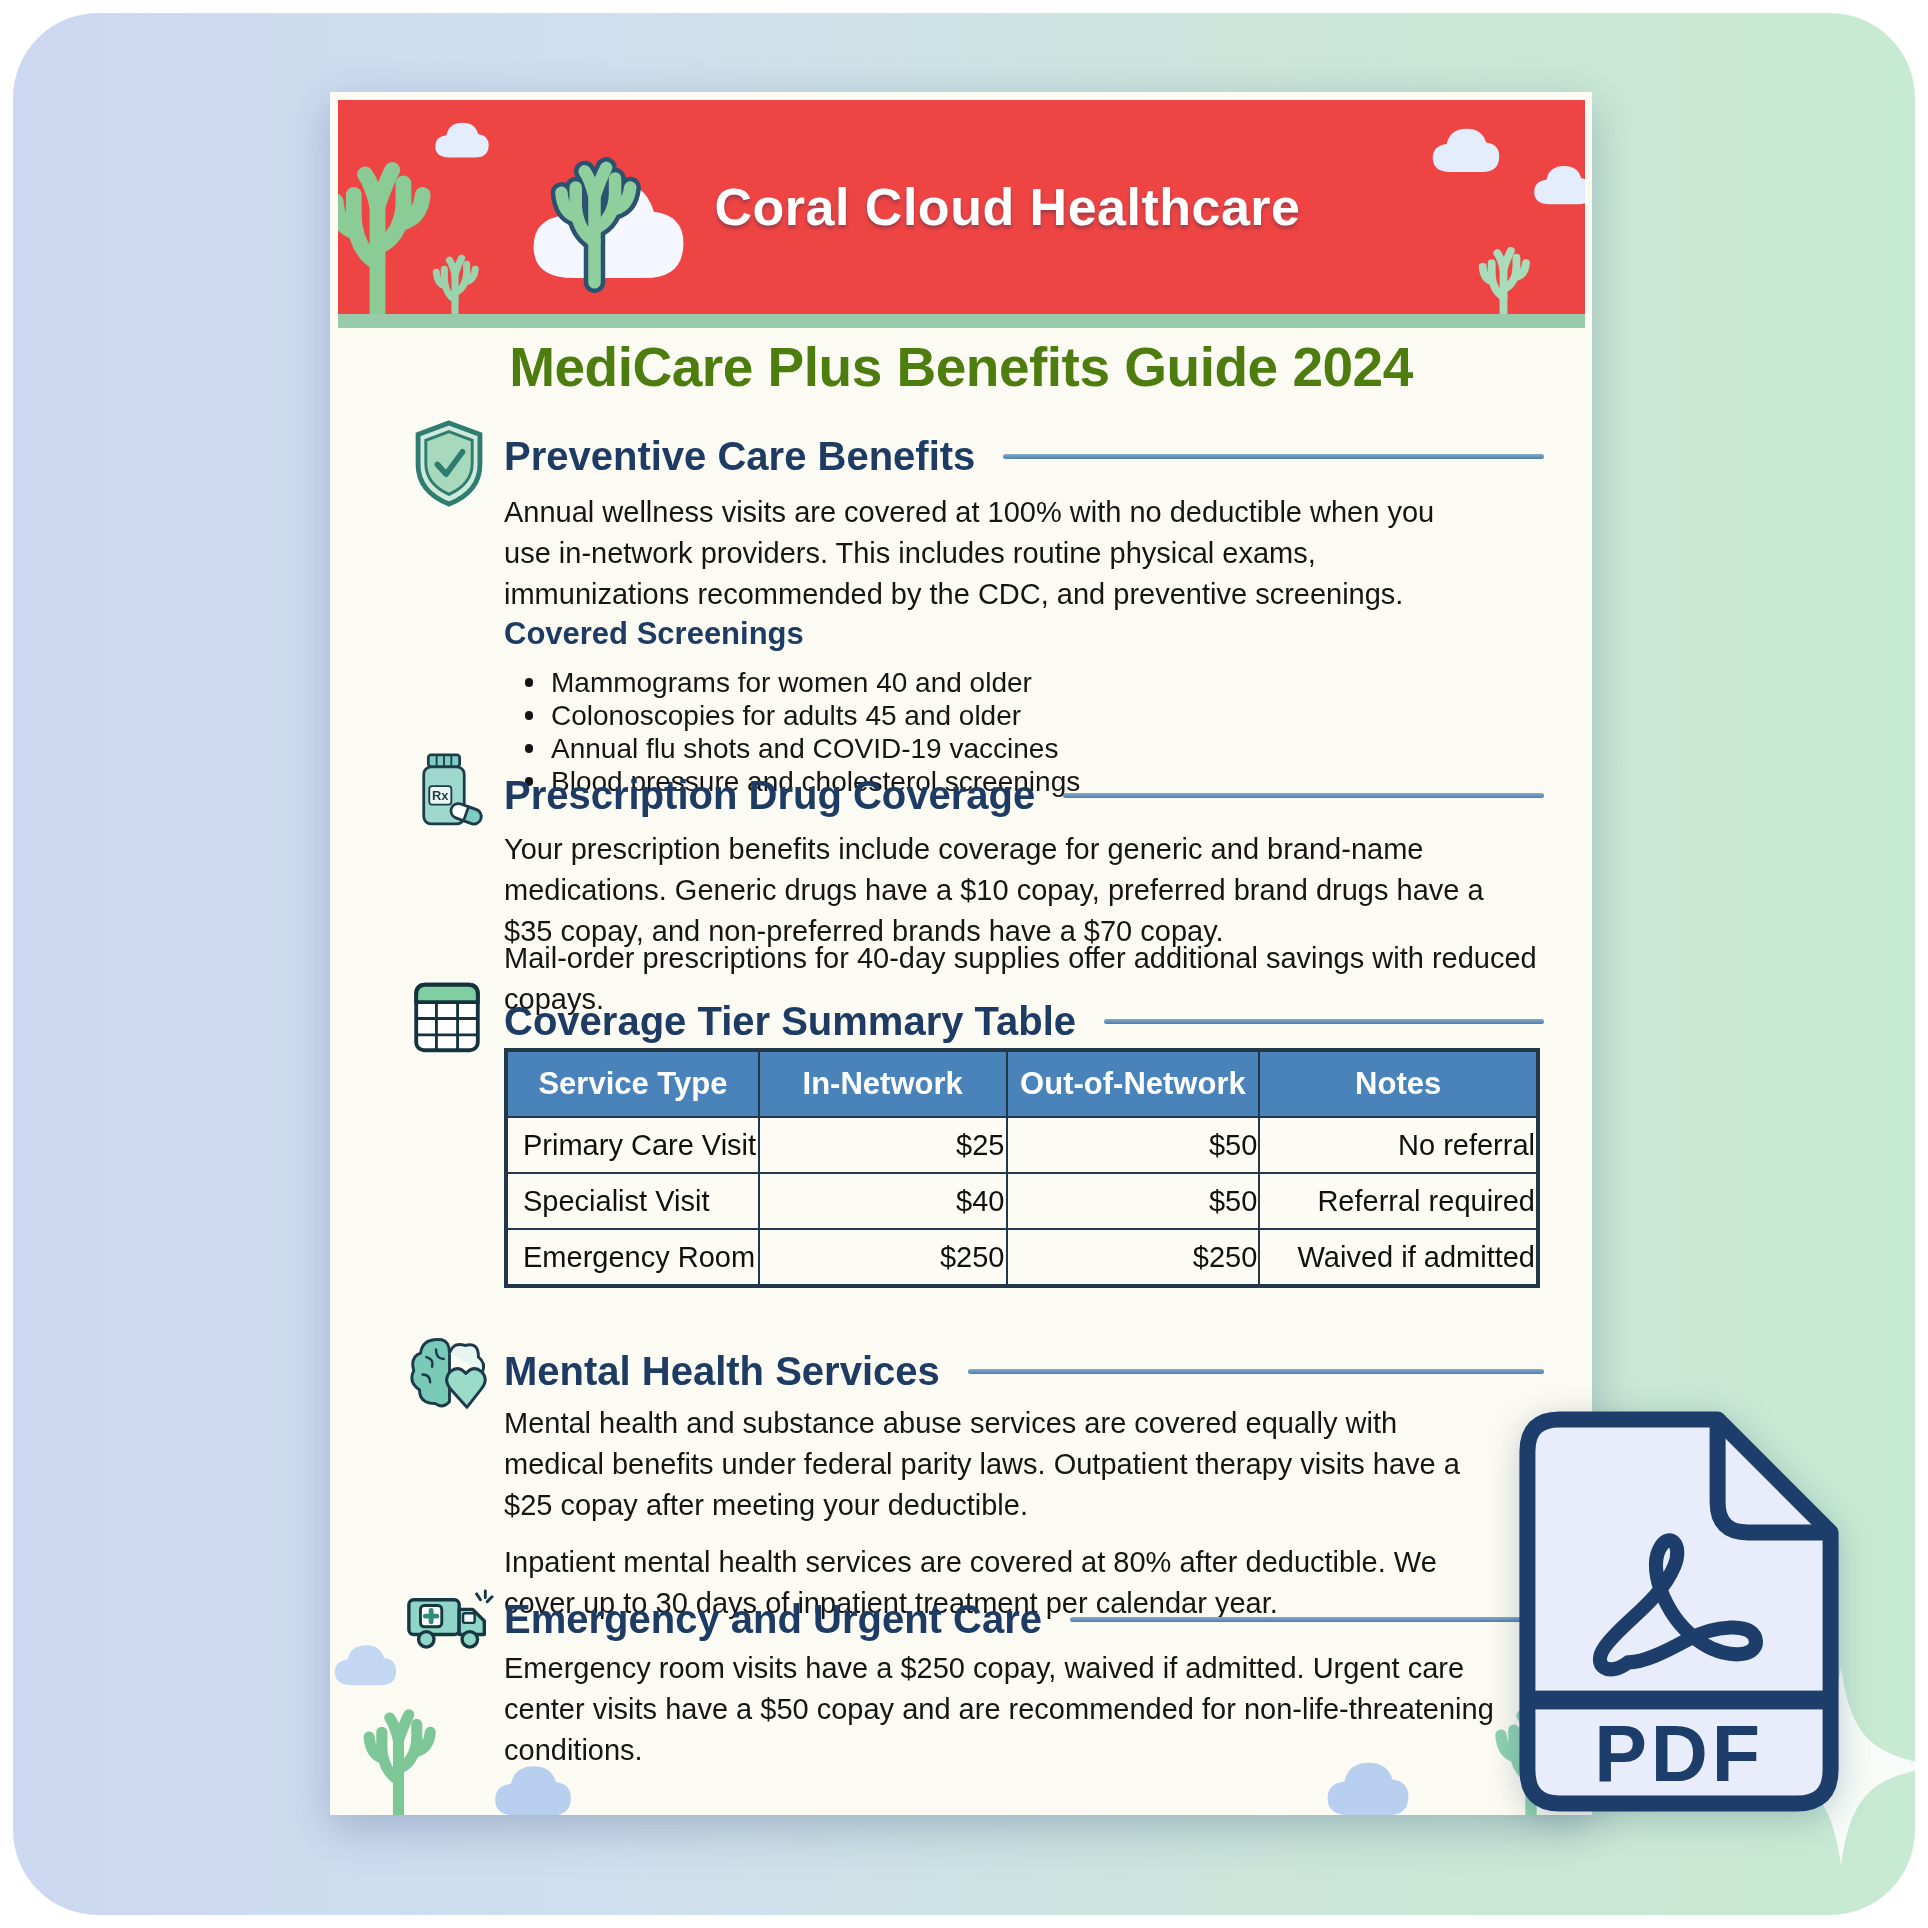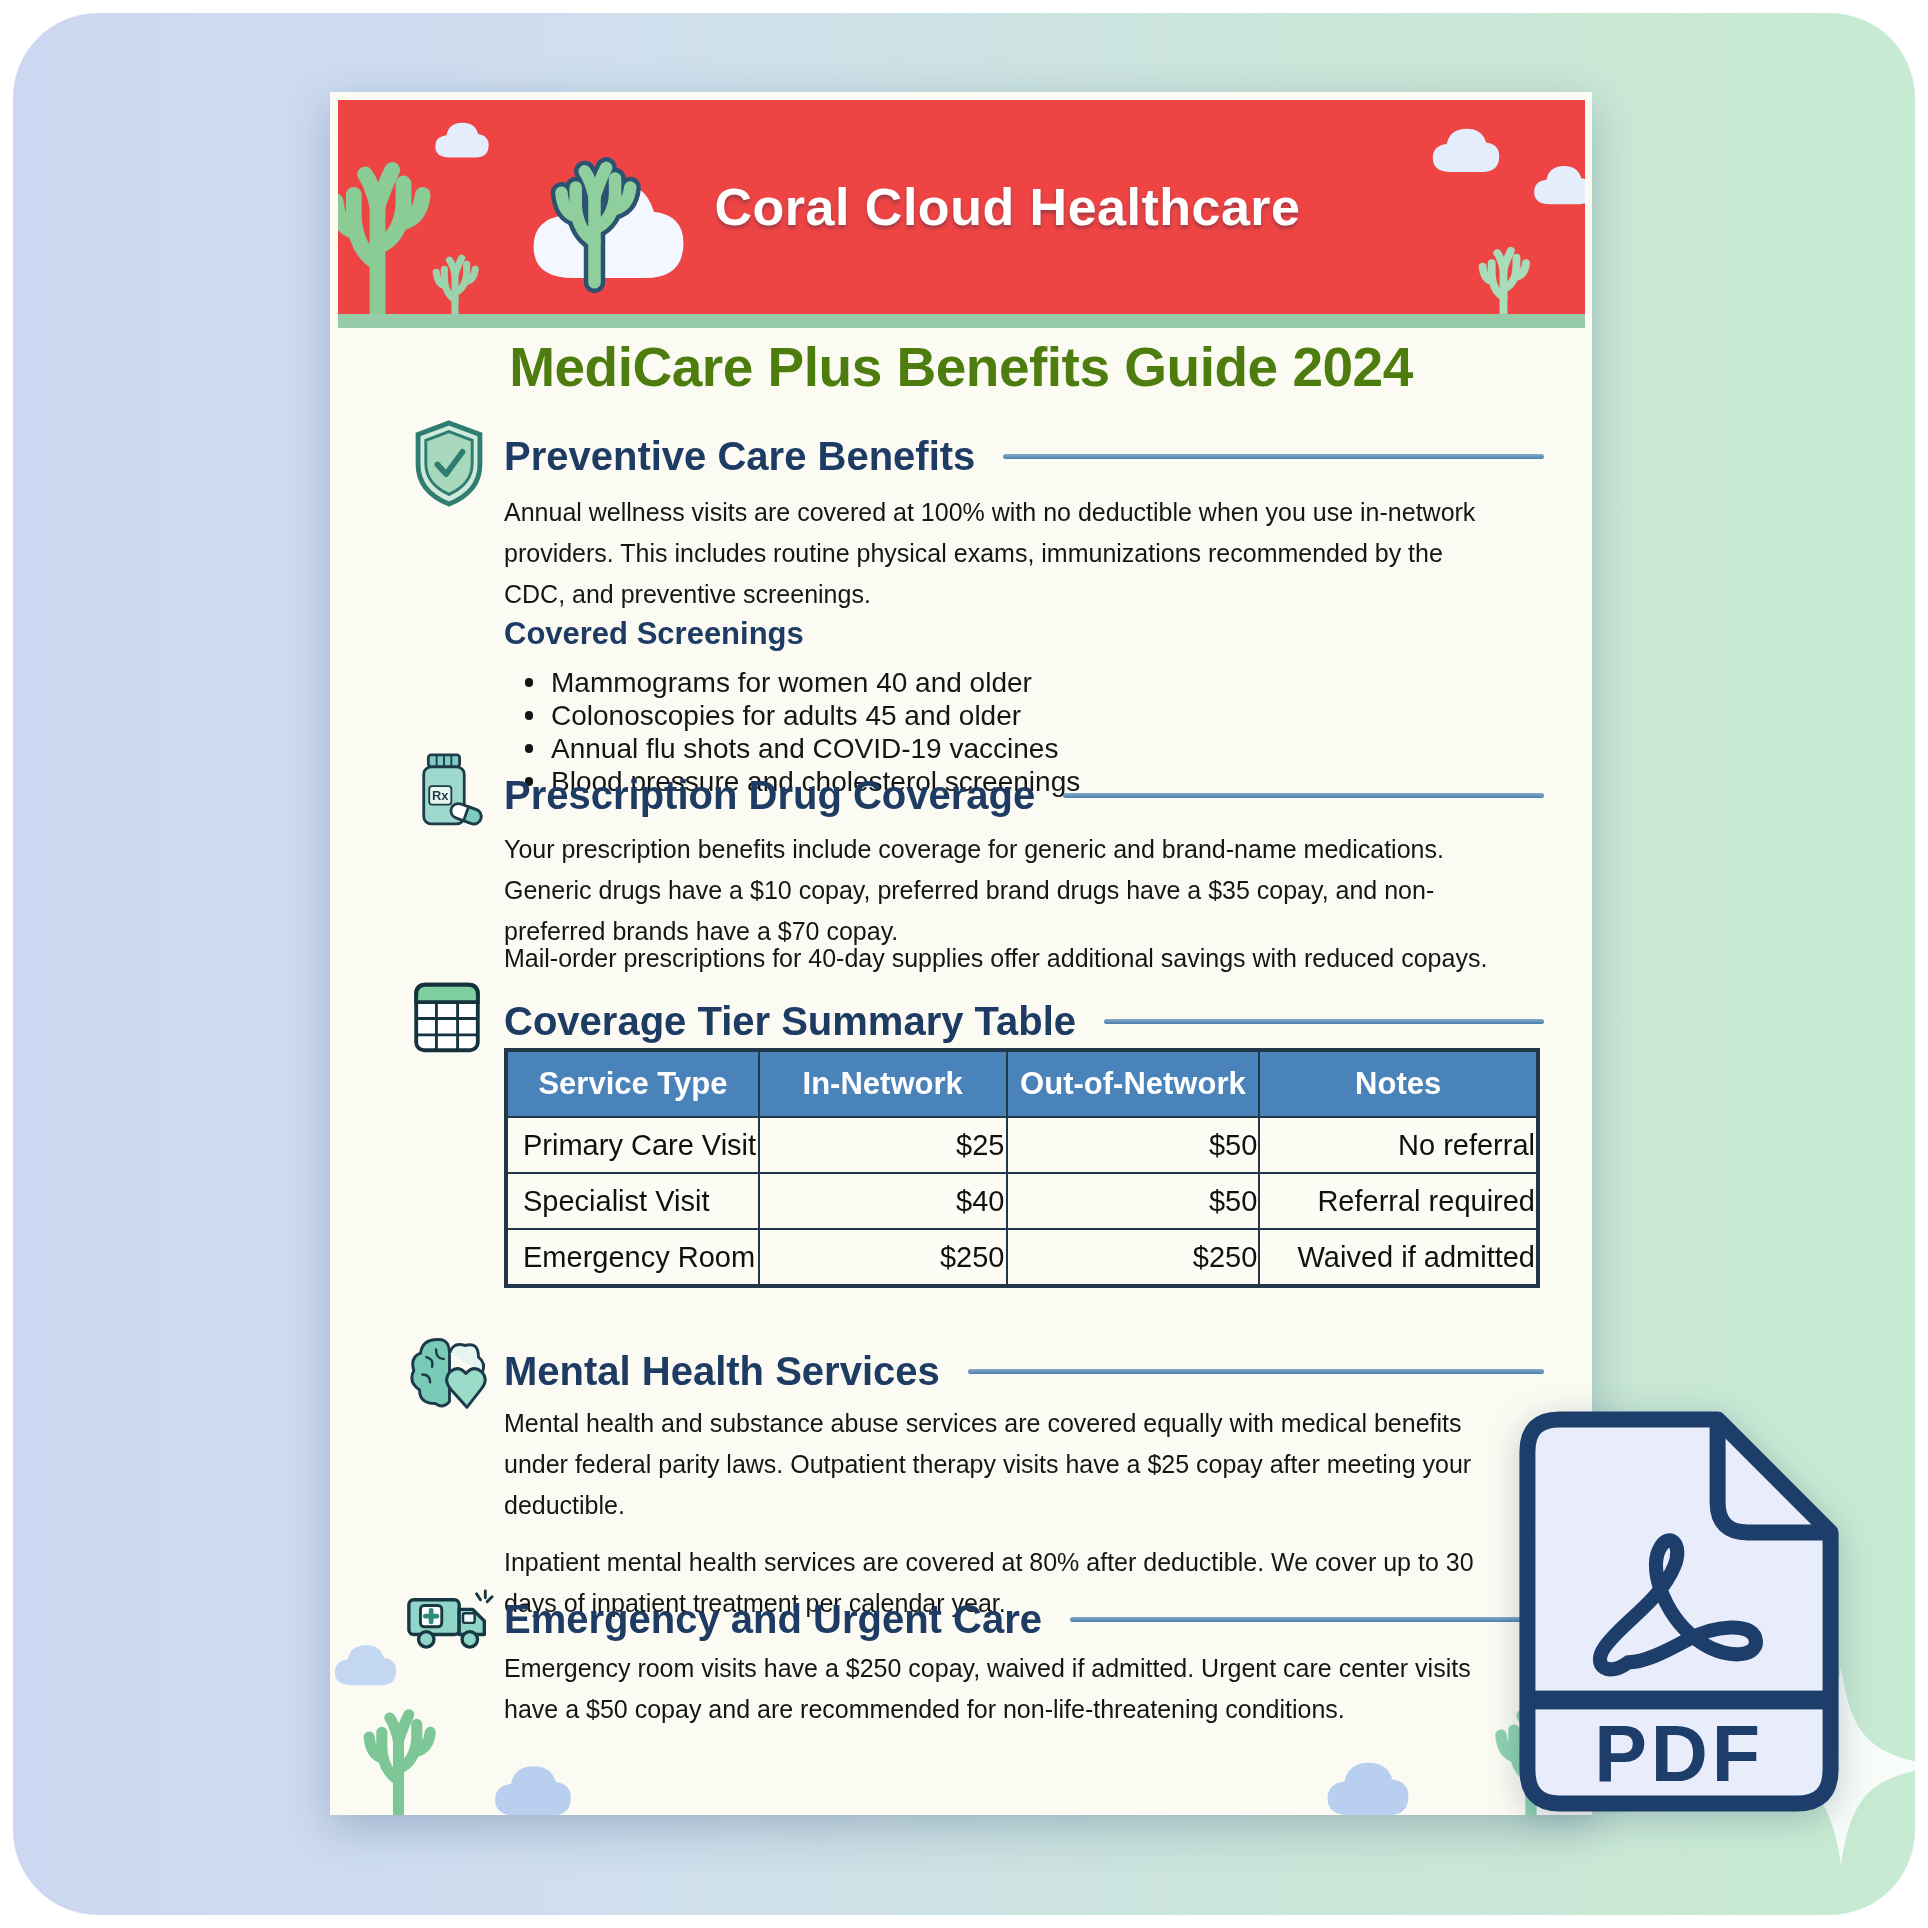--- a/index.html
+++ b/index.html
@@ -25,21 +25,21 @@
   
   .doc-title{position:absolute;left:0;right:0;top:243px;text-align:center;
        font-size:55px;font-weight:bold;color:#4d7c0f;letter-spacing:-0.5px;}
   
   .sec-icon{position:absolute;}
   .sec-icon svg{display:block;width:100%;height:100%;}
   .sec-head{position:absolute;left:174px;width:1040px;height:53px;display:flex;align-items:center;}
   .sec-head h2{margin:0;font-size:40px;font-weight:bold;color:#1d3b63;white-space:nowrap;}
   .rule{flex:1;height:5.6px;margin-left:28px;border-radius:2.8px;
         background:linear-gradient(#86abc9,#4d7fae);}
-  .para{position:absolute;font-size:25px;line-height:41px;color:#151515;}
+  .para{position:absolute;font-size:29px;line-height:41px;color:#151515;}
   .subhead{position:absolute;left:174px;font-size:31px;font-weight:bold;color:#1d3b63;}
   .bullets{position:absolute;left:180px;margin:9px;padding:0;list-style:none;}
   .bullets li{position:relative;padding-left:32px;font-size:28px;line-height:33px;color:#151515;}
   .bullets li::before{content:"";position:absolute;left:5.6px;top:12.2px;width:8.5px;height:8.5px;
         border-radius:50%;background:#151515;}
   
   .tier-table{position:absolute;left:174px;top:956px;width:1036px;border-collapse:collapse;
         table-layout:fixed;background:#fcfbf3;}
   .tier-table th{height:62px;background:#4a83b9;color:#ffffff;font-size:31px;font-weight:bold;
         border:2.8px solid #223747;text-align:center;}

